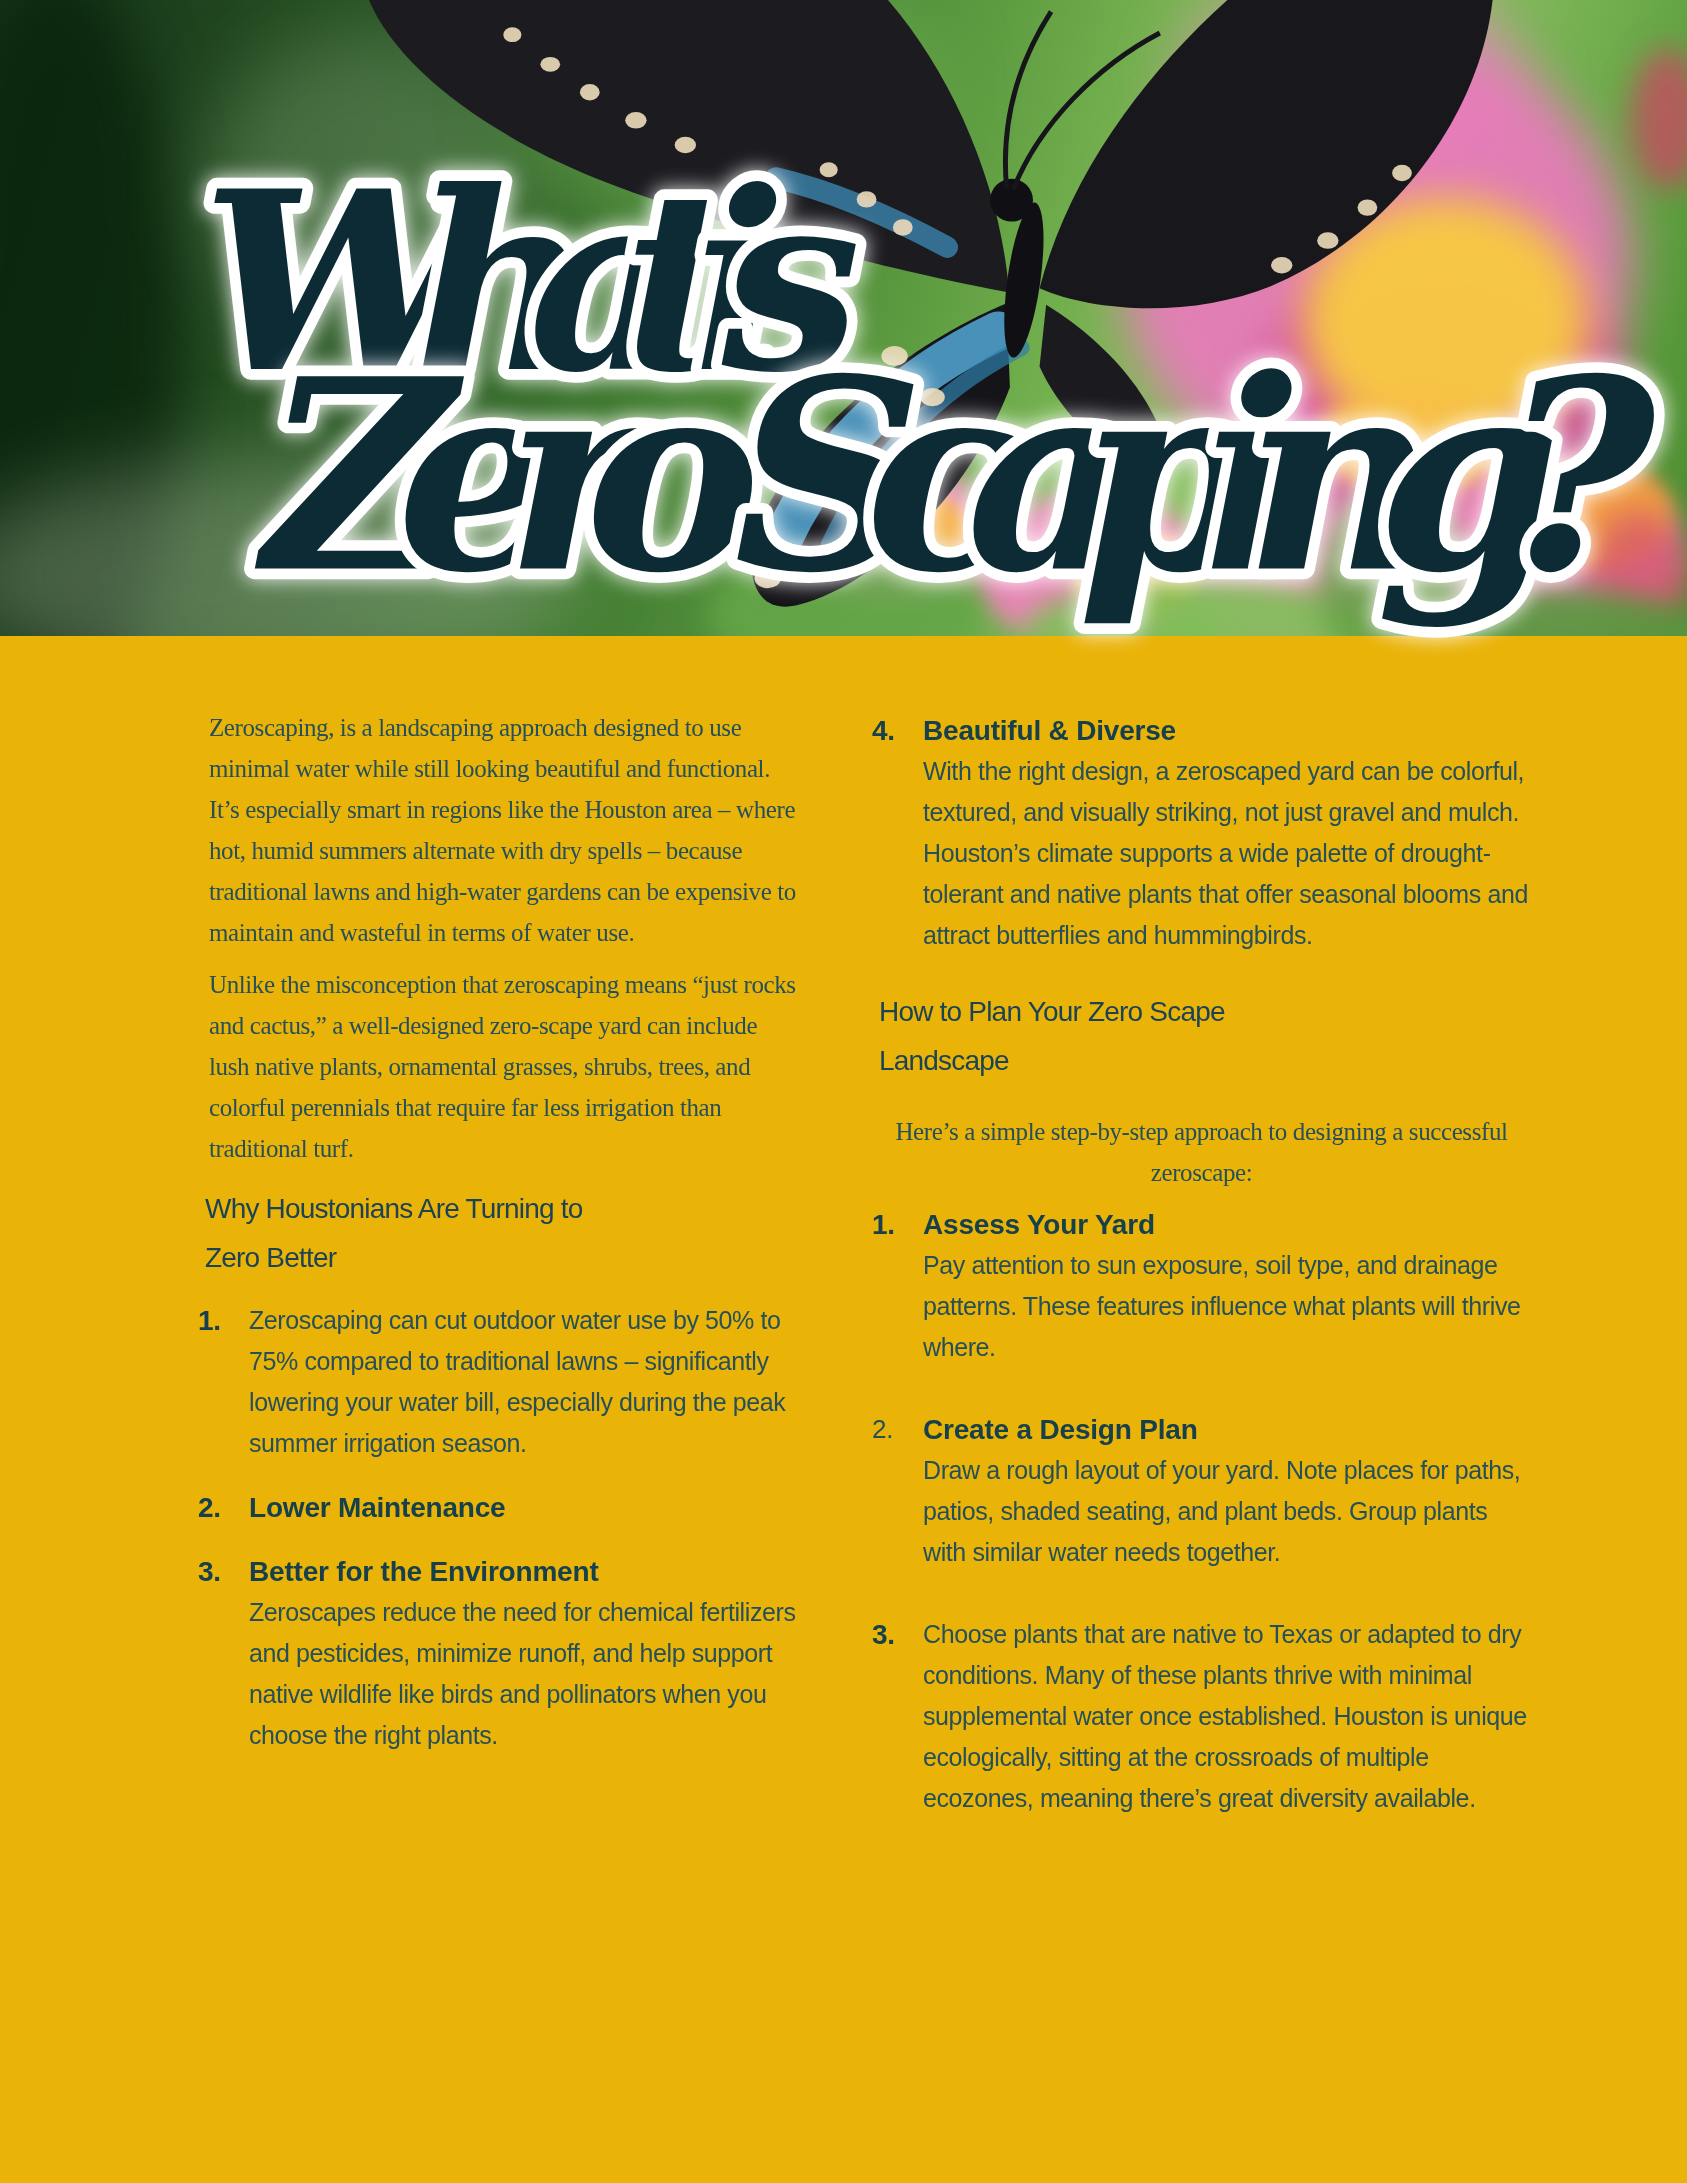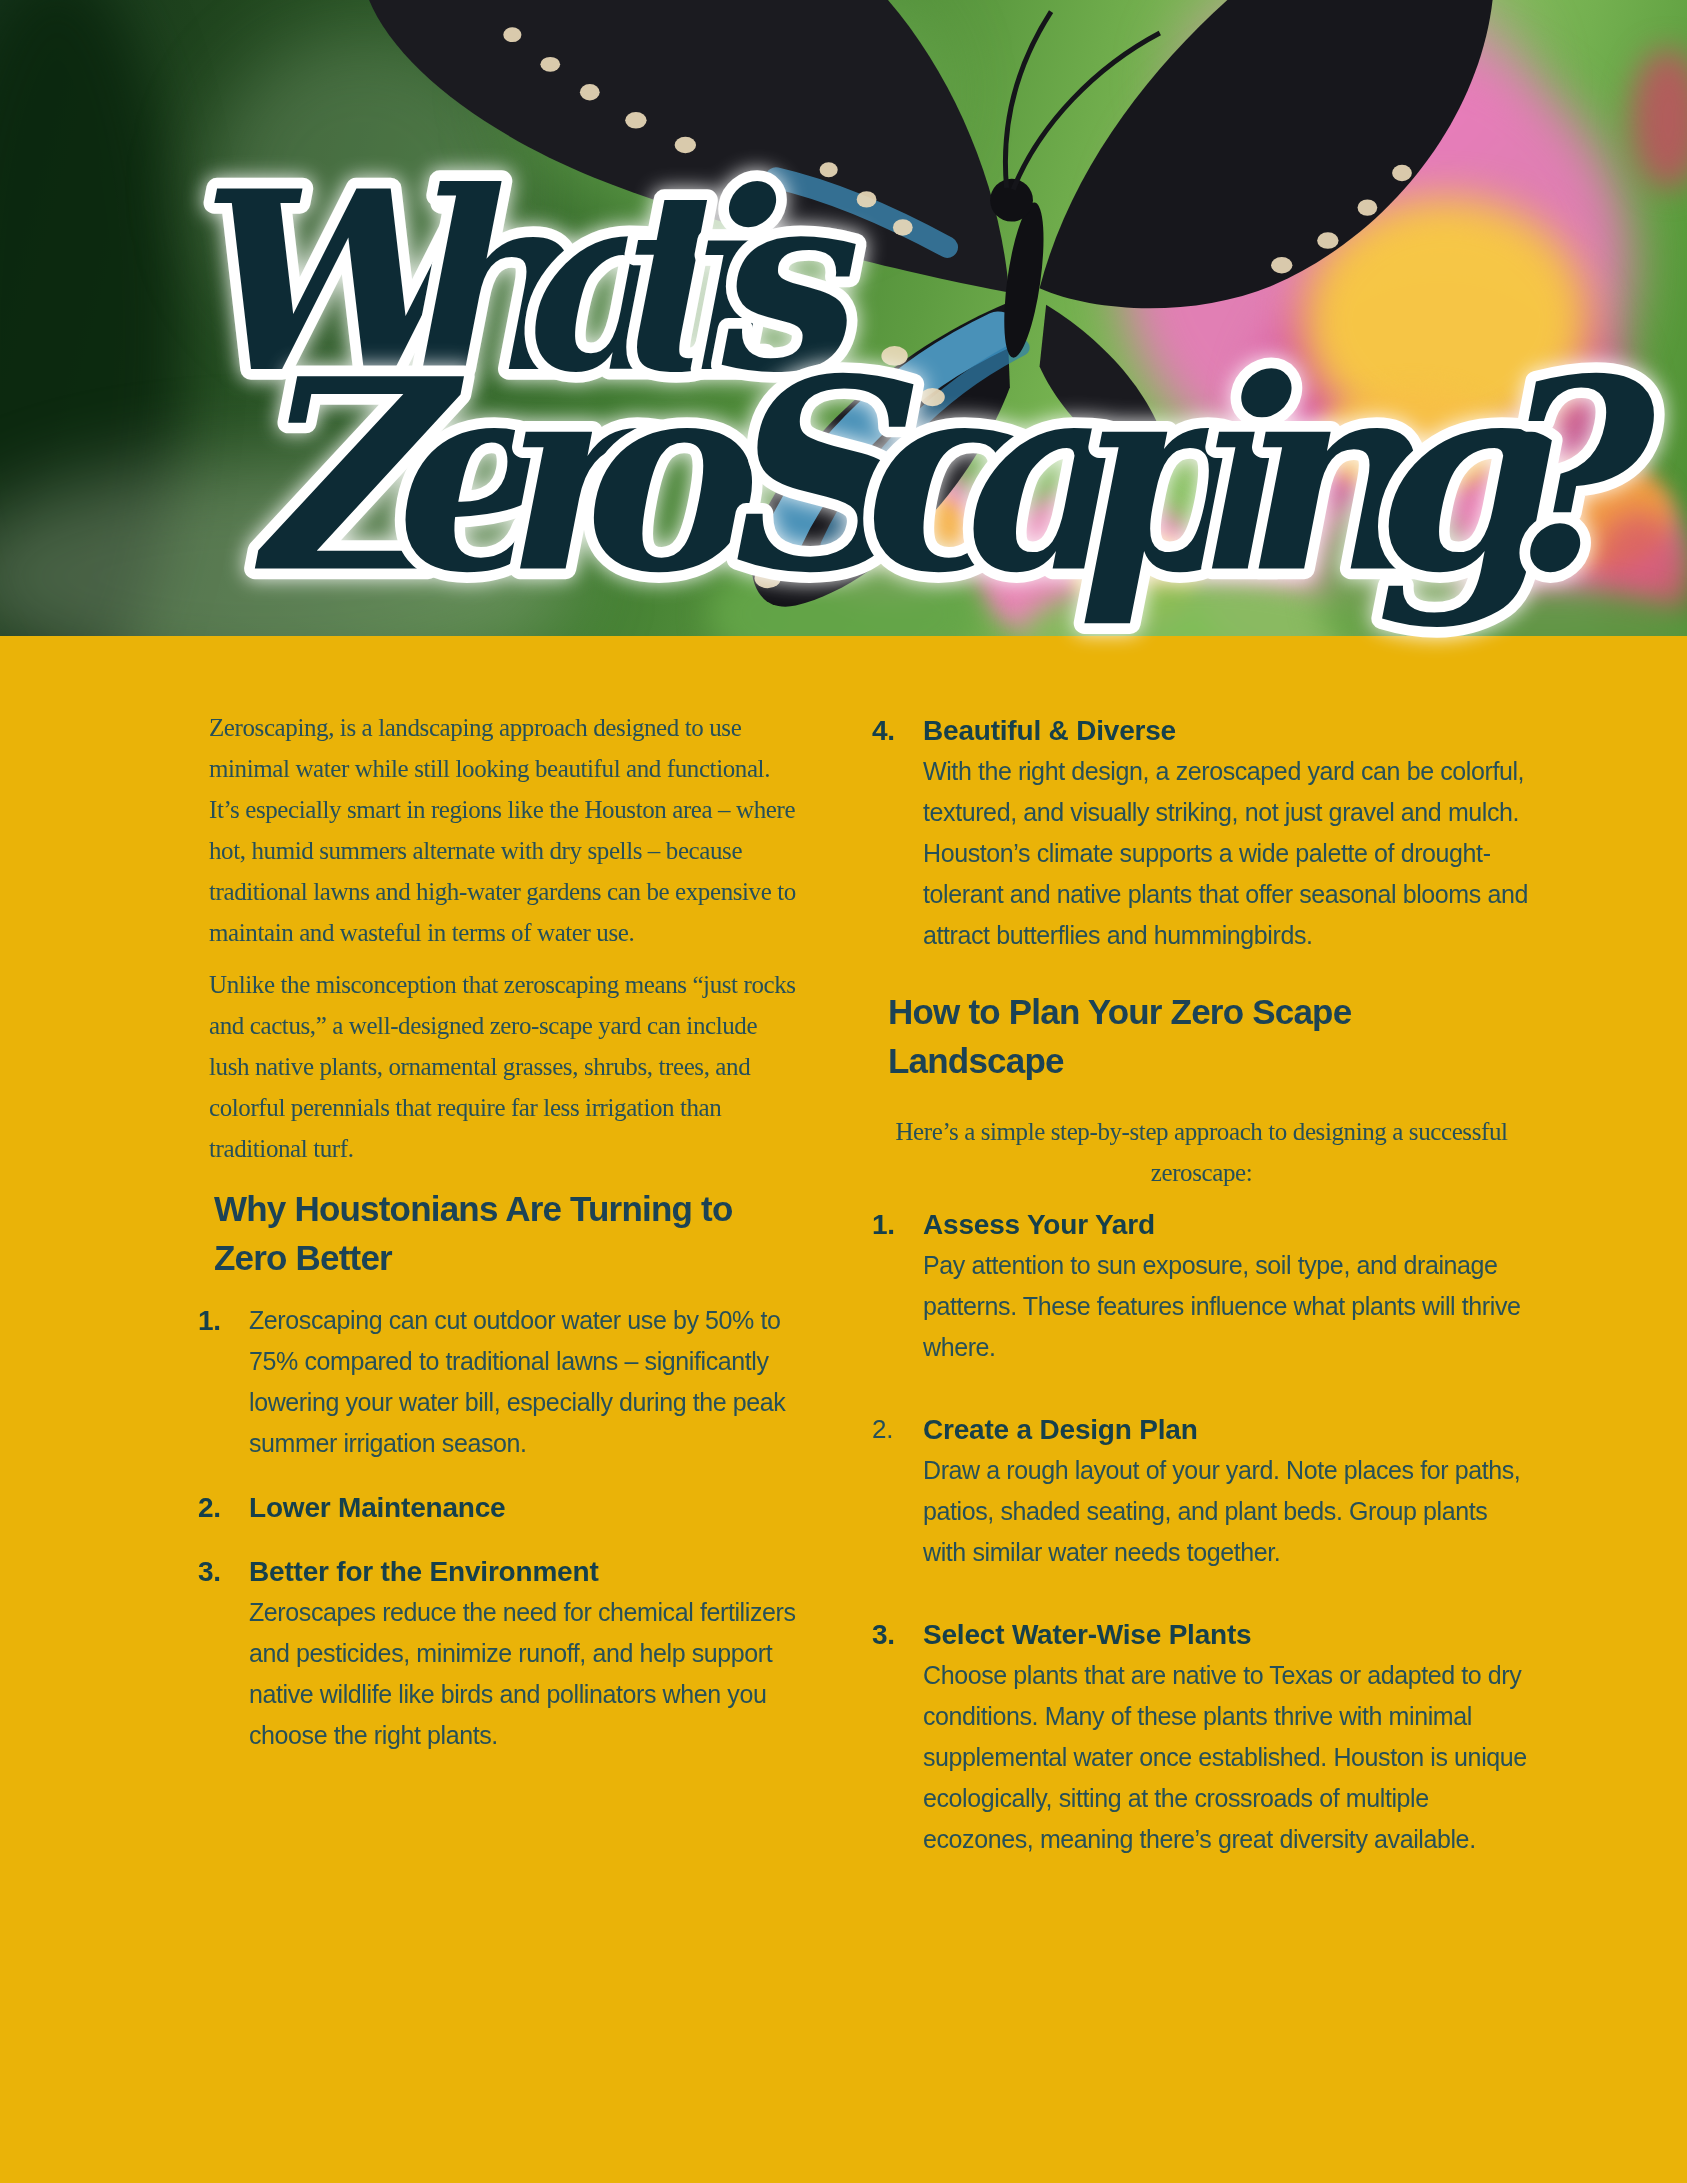--- a/index.html
+++ b/index.html
@@ -63,23 +63,23 @@
     position:absolute;
     color:#265059;
     font-size:25px;line-height:41px;letter-spacing:-0.4px;
   }
   .col-left {left:198px;top:696px;width:616px;}
   .col-right{left:872px;top:710px;width:659px;}
   .col p{margin:11px;font-family:Liberation Serif, serif;}
   .gap-after{margin-bottom:41px;}
 
   h2{
-    margin:16px;
-    font-size:35px;line-height:49px;letter-spacing:-0.8px;
-    color:#1c4355;font-weight:700;
+    margin:7px;
+    font-size:28px;line-height:49px;letter-spacing:-0.8px;
+    color:#1c4355;font-weight:400;
   }
   h2 span{display:block;}
   .h2-why {margin-top:15px;margin-bottom:18px;}
   .h2-plan{margin-top:31px;margin-bottom:26px;}
   .plan-intro{margin-bottom:33px;text-align:center;}
 
   .item{display:grid;grid-template-columns:51px 1fr;}
   .item + .item{margin-top:23px;}
   .steps .item + .item{margin-top:41px;}
   .num,.item-title{
@@ -211,20 +211,19 @@
         <div class="item-title">Assess Your Yard</div>
         <div class="item-body">Pay attention to sun exposure, soil type, and drainage patterns. These features influence what plants will thrive where.</div>
       </div>
       <div class="item">
         <div class="num regular">2.</div>
         <div class="item-title">Create a Design Plan</div>
         <div class="item-body">Draw a rough layout of your yard. Note places for paths, patios, shaded seating, and plant beds. Group plants with similar water needs together.</div>
       </div>
       <div class="item">
         <div class="num">3.</div>
-        <div class="item-title">Select Water-Wise Plants</div>
         <div class="item-body">Choose plants that are native to Texas or adapted to dry conditions. Many of these plants thrive with minimal supplemental water once established. Houston is unique ecologically, sitting at the crossroads of multiple ecozones, meaning there’s great diversity available.</div>
       </div>
     </div>
   </div>
 
 </div>
 
 
 </body></html>

